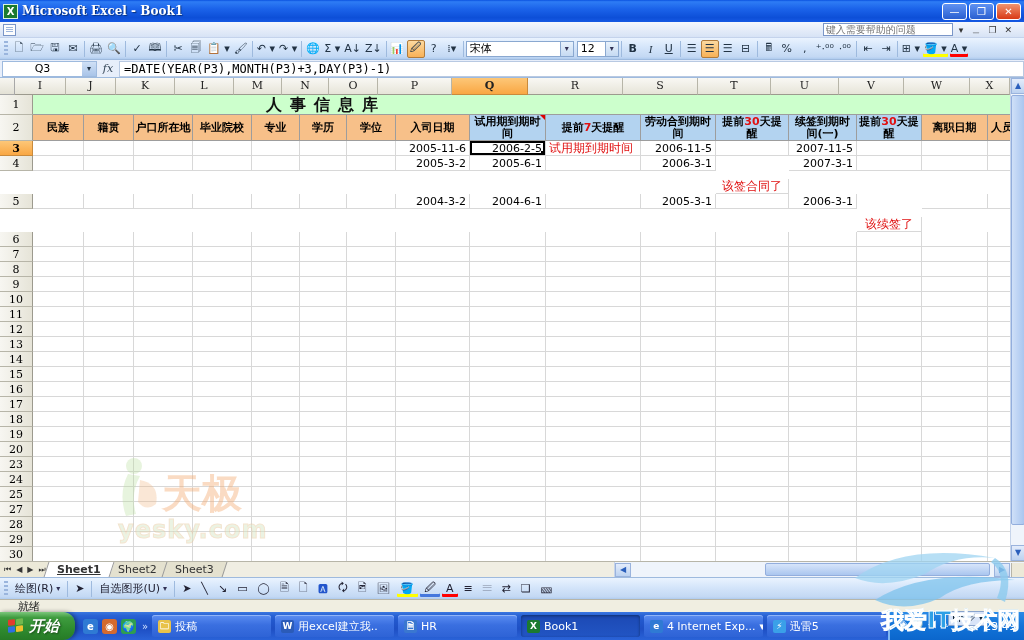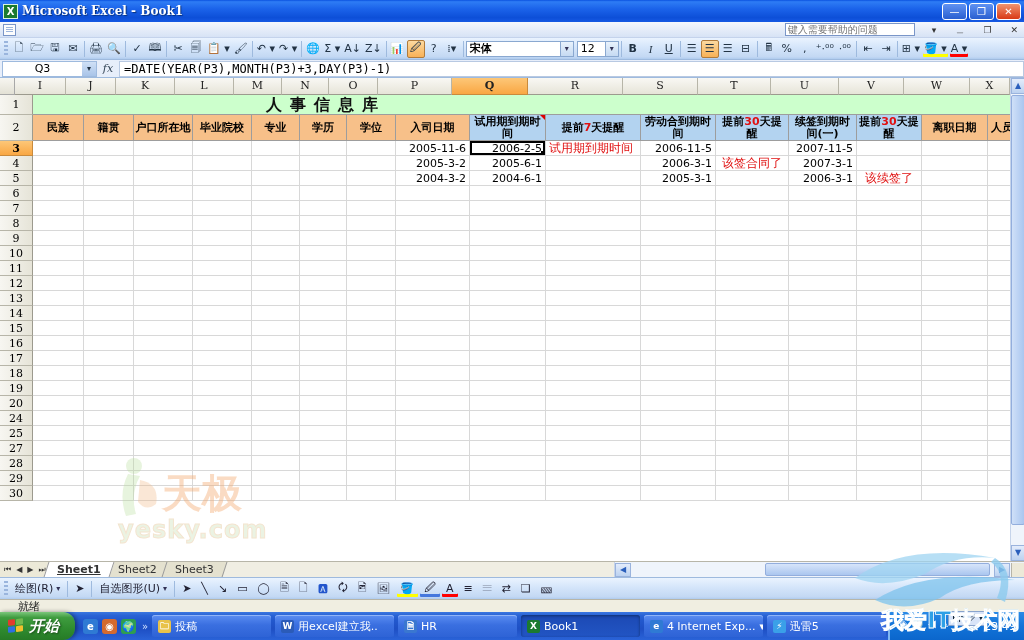--- a/index.html
+++ b/index.html
@@ -17,21 +17,21 @@
   .win-btn { width:25px; height:17px; border:1px solid #fff; border-radius:3px; color:#fff; font-size:10px;
     line-height:15px; text-align:center; background:linear-gradient(to bottom,#5f92f2,#2a5fd0); }
   .win-btn.close { background:linear-gradient(to bottom,#f0946f,#d93a15); }
 
   
   .menubar { position:absolute; left:0; top:22px; width:1024px; height:16px;
     background:linear-gradient(to bottom,#f4f7fd,#d7e3f5); display:flex; align-items:center; border-bottom:1px solid #c4d3ec; }
   .menubar .docicon { width:13px; height:12px; background:#fdfdfd; border:1px solid #7a96c8; margin:0 6px 0 3px; position:relative; }
   .menubar .docicon::after{content:"";position:absolute;left:2px;top:2px;width:7px;height:1px;box-shadow:0 2px 0 #9cb6dd,0 4px 0 #9cb6dd;background:#9cb6dd;}
   .menu-item { padding:1px 9px; color:#111; cursor:default; white-space:nowrap; }
-  .helpbox { margin-left:auto; display:flex; align-items:center; gap:15px; padding-right:4px; }
+  .helpbox { margin-left:auto; display:flex; align-items:center; gap:4px; padding-right:10px; }
   .helpbox input { width:130px; height:13px; border:1px solid #7a96c8; font-size:10px; color:#777; padding:0 2px;
     font-family:inherit; }
   .helpbox .mini { color:#333; font-size:9px; padding:0 2px; }
 
   
   .tools { position:absolute; left:0; top:38px; width:1024px; height:22px;
     background:linear-gradient(to bottom,#eaf3ff 0%,#d4e5fa 45%,#c3d8f3 90%,#aecbee 100%);
     border-bottom:1px solid #9ebade; display:flex; align-items:center; padding-left:2px; }
   .tgrip { width:4px; height:16px; margin:0 2px; background:repeating-linear-gradient(to bottom,#9ab5dd 0 2px,transparent 2px 4px); }
   .tbtn { min-width:18px; height:18px; display:flex; align-items:center; justify-content:center; font-size:11px;
@@ -59,21 +59,21 @@
   .grid { position:absolute; left:0; top:78px; width:1010px; height:483px; overflow:hidden; background:#fff; }
   .grow { display:flex; }
   .corner { background:linear-gradient(to bottom,#f7f6f1,#e3e1d5); border-right:1px solid #a8a8a8; border-bottom:1px solid #a8a8a8; }
   .colhdr { background:linear-gradient(to bottom,#f9f8f4,#e6e4d8); border-right:1px solid #b7b5a8; border-bottom:1px solid #9c9a8e;
     text-align:center; font-size:11px; font-family:"DejaVu Serif","Liberation Serif",serif; color:#222; height:17px; line-height:16px; flex:none; }
   .colhdr.sel, .rowhdr.sel { background:linear-gradient(to bottom,#fdc778,#f9a743); border-color:#c98a3c; font-weight:bold; }
   .rowhdr { width:33px; flex:none; background:linear-gradient(to right,#f7f6f1,#e6e4d8); border-right:1px solid #9c9a8e;
     border-bottom:1px solid #b7b5a8; text-align:center; font-size:11px; font-family:"DejaVu Serif","Liberation Serif",serif; }
   .cell { flex:none; border-right:1px solid var(--c-grid); border-bottom:1px solid var(--c-grid); font-size:11px;
     overflow:hidden; white-space:nowrap; position:relative; display:flex; align-items:center; padding:0 3px; }
-  .cell.a-r { justify-content:flex-end; } .cell.a-c { justify-content:center; } .cell.a-l { justify-content:flex-start; }
+  .cell.a-r { justify-content:flex-end; } .cell.a-c { justify-content:center;margin-top:23px; } .cell.a-l { justify-content:flex-start; }
   .cell.red { color:var(--c-red); font-size:12px; }
   .hcell { flex:none; border-right:1px solid #9d9d9d; border-bottom:1px solid #9d9d9d; font-weight:bold; font-size:11px;
     line-height:12px; display:flex; align-items:center; justify-content:center; text-align:center; position:relative;
     overflow:hidden; padding:0 1px; }
   .hcell.peach { background:var(--c-peach); }
   .hcell.blue  { background:var(--c-blue); }
   .hcell .rednum { color:var(--c-red); }
   .hcell.comment::after { content:""; position:absolute; right:0; top:0; border-left:5px solid transparent;
     border-top:5px solid #d00; }
   .titleband { flex:1; background:var(--c-green); border-bottom:1px solid #9d9d9d; position:relative; }
@@ -204,21 +204,21 @@
       <div class="tbtn">Σ ▾</div>
       <div class="tbtn">A↓</div>
       <div class="tbtn">Z↓</div>
       <div class="tsep"></div>
       <div class="tbtn">📊</div>
       <div class="tbtn active">🖉</div>
       <div class="tbtn">?</div>
       <div class="tbtn">⁞▾</div>
     </div>
   <div class="tsep"></div>
-  <div class="combo" style="width:108px;font-weight:bold;">
+  <div class="combo" style="width:108px;">
     <span>宋体</span>
       <span class="arrow">▾</span>
   </div>
   <div class="combo" style="width:42px;margin-left:3px;">
     <span>12</span>
       <span class="arrow">▾</span>
   </div>
   <div class="tsep"></div>
   <div id="fmt-toolbar" style="display:flex;align-items:center;">
       <div class="tbtn" style="font-weight: bold;">B</div>
@@ -667,20 +667,39 @@
       <div class="cell a-l" style="width: 76px; height: 15px;"></div>
       <div class="cell a-l" style="width: 95px; height: 15px;"></div>
       <div class="cell a-l" style="width: 75px; height: 15px;"></div>
       <div class="cell a-l" style="width: 73px; height: 15px;"></div>
       <div class="cell a-l" style="width: 68px; height: 15px;"></div>
       <div class="cell a-l" style="width: 65px; height: 15px;"></div>
       <div class="cell a-l" style="width: 66px; height: 15px;"></div>
       <div class="cell a-l" style="width: 40px; height: 15px;"></div>
     </div>
     <div class="grow">
+      <div class="rowhdr" style="height: 15px; line-height: 15px;">23</div>
+      <div class="cell a-l" style="width: 51px; height: 15px;"></div>
+      <div class="cell a-l" style="width: 50px; height: 15px;"></div>
+      <div class="cell a-l" style="width: 59px; height: 15px;"></div>
+      <div class="cell a-l" style="width: 59px; height: 15px;"></div>
+      <div class="cell a-l" style="width: 48px; height: 15px;"></div>
+      <div class="cell a-l" style="width: 47px; height: 15px;"></div>
+      <div class="cell a-l" style="width: 49px; height: 15px;"></div>
+      <div class="cell a-l" style="width: 74px; height: 15px;"></div>
+      <div class="cell a-l" style="width: 76px; height: 15px;"></div>
+      <div class="cell a-l" style="width: 95px; height: 15px;"></div>
+      <div class="cell a-l" style="width: 75px; height: 15px;"></div>
+      <div class="cell a-l" style="width: 73px; height: 15px;"></div>
+      <div class="cell a-l" style="width: 68px; height: 15px;"></div>
+      <div class="cell a-l" style="width: 65px; height: 15px;"></div>
+      <div class="cell a-l" style="width: 66px; height: 15px;"></div>
+      <div class="cell a-l" style="width: 40px; height: 15px;"></div>
+    </div>
+    <div class="grow">
       <div class="rowhdr" style="height: 15px; line-height: 15px;">24</div>
       <div class="cell a-l" style="width: 51px; height: 15px;"></div>
       <div class="cell a-l" style="width: 50px; height: 15px;"></div>
       <div class="cell a-l" style="width: 59px; height: 15px;"></div>
       <div class="cell a-l" style="width: 59px; height: 15px;"></div>
       <div class="cell a-l" style="width: 48px; height: 15px;"></div>
       <div class="cell a-l" style="width: 47px; height: 15px;"></div>
       <div class="cell a-l" style="width: 49px; height: 15px;"></div>
       <div class="cell a-l" style="width: 74px; height: 15px;"></div>
       <div class="cell a-l" style="width: 76px; height: 15px;"></div>

